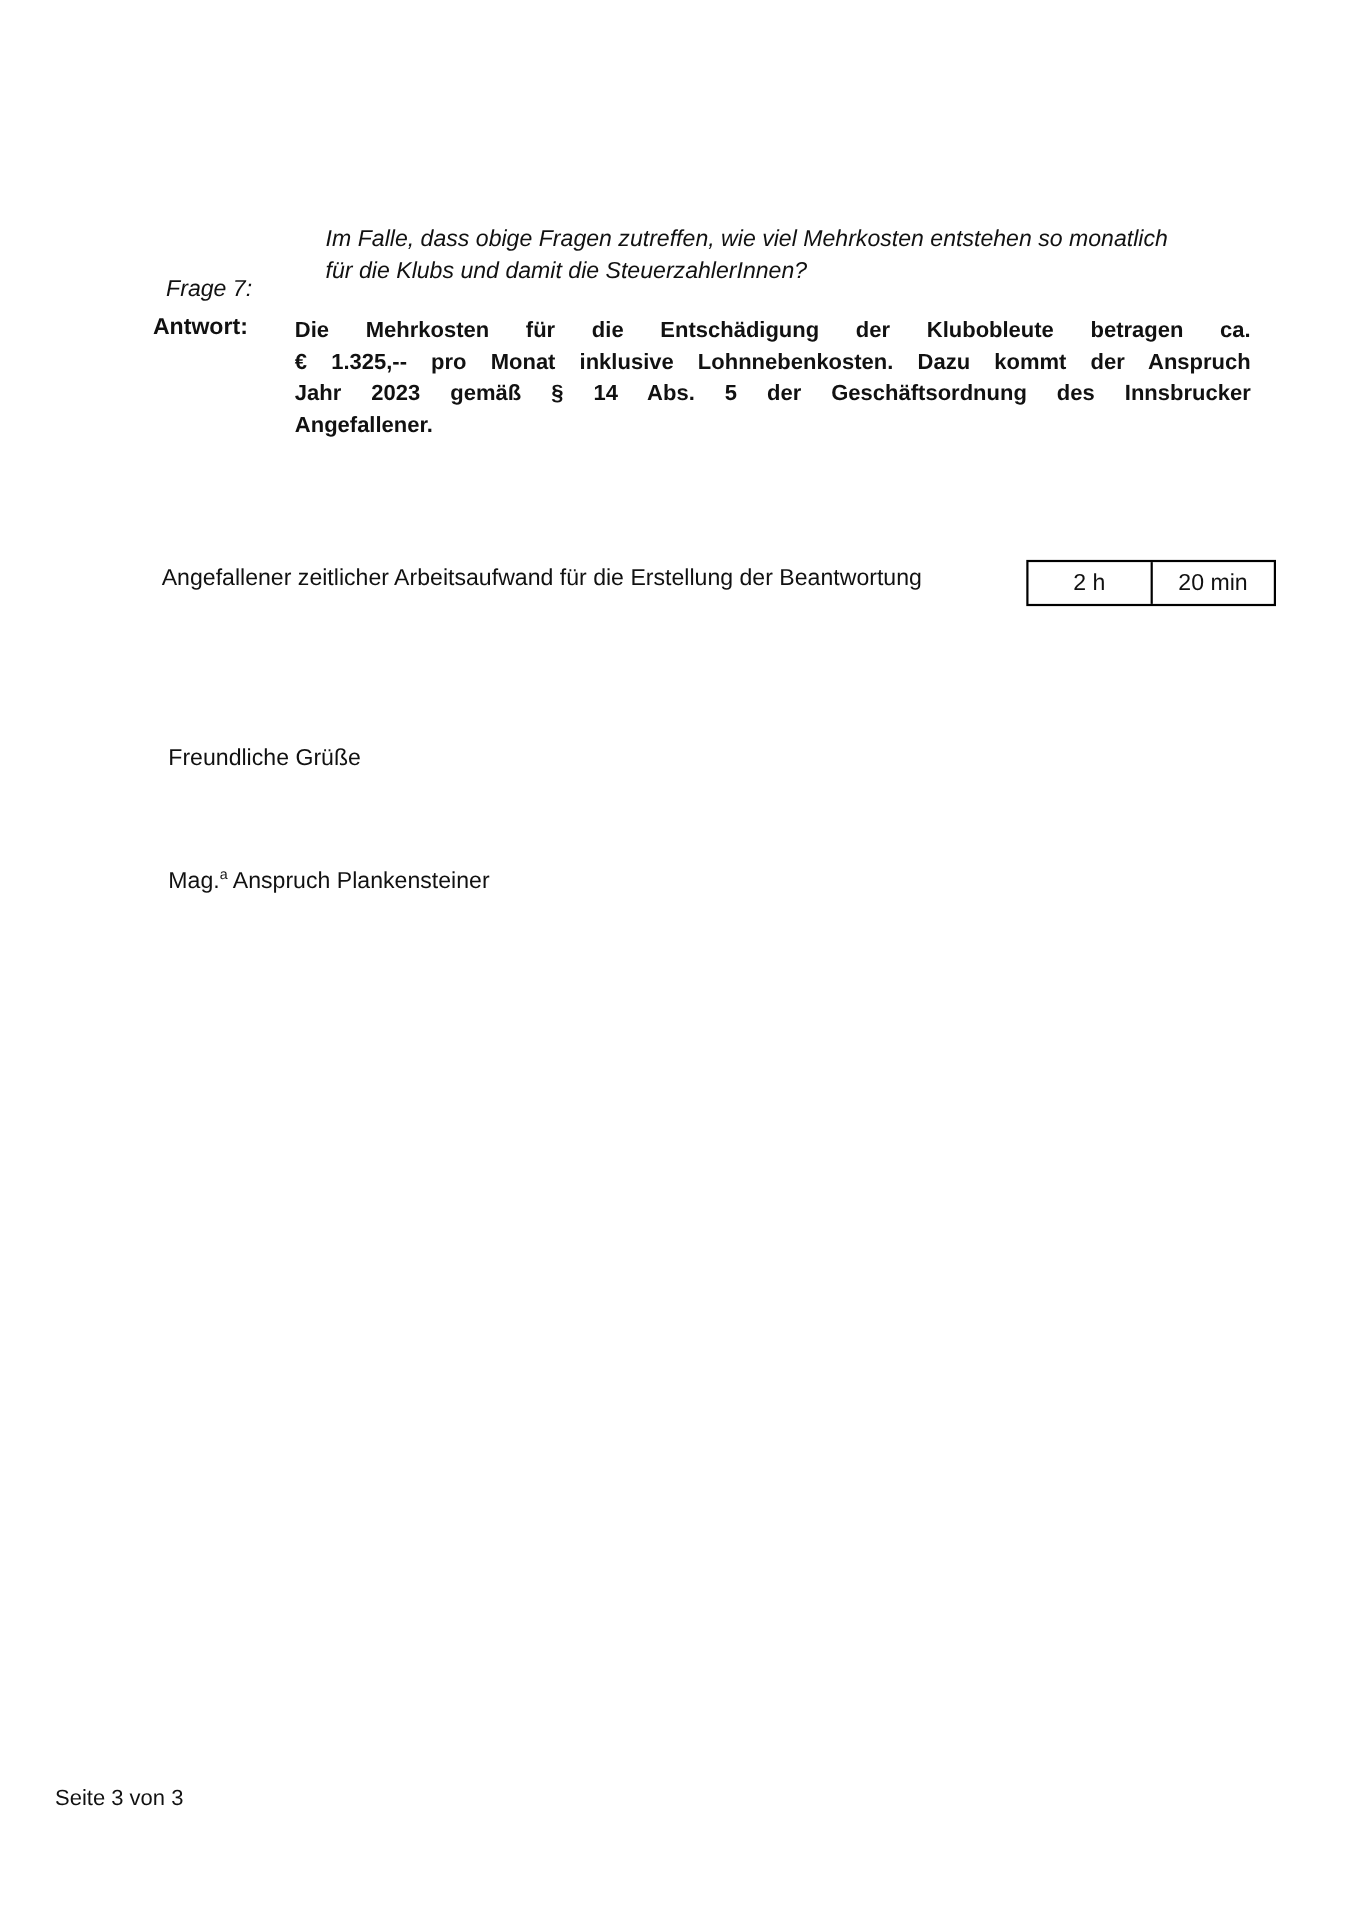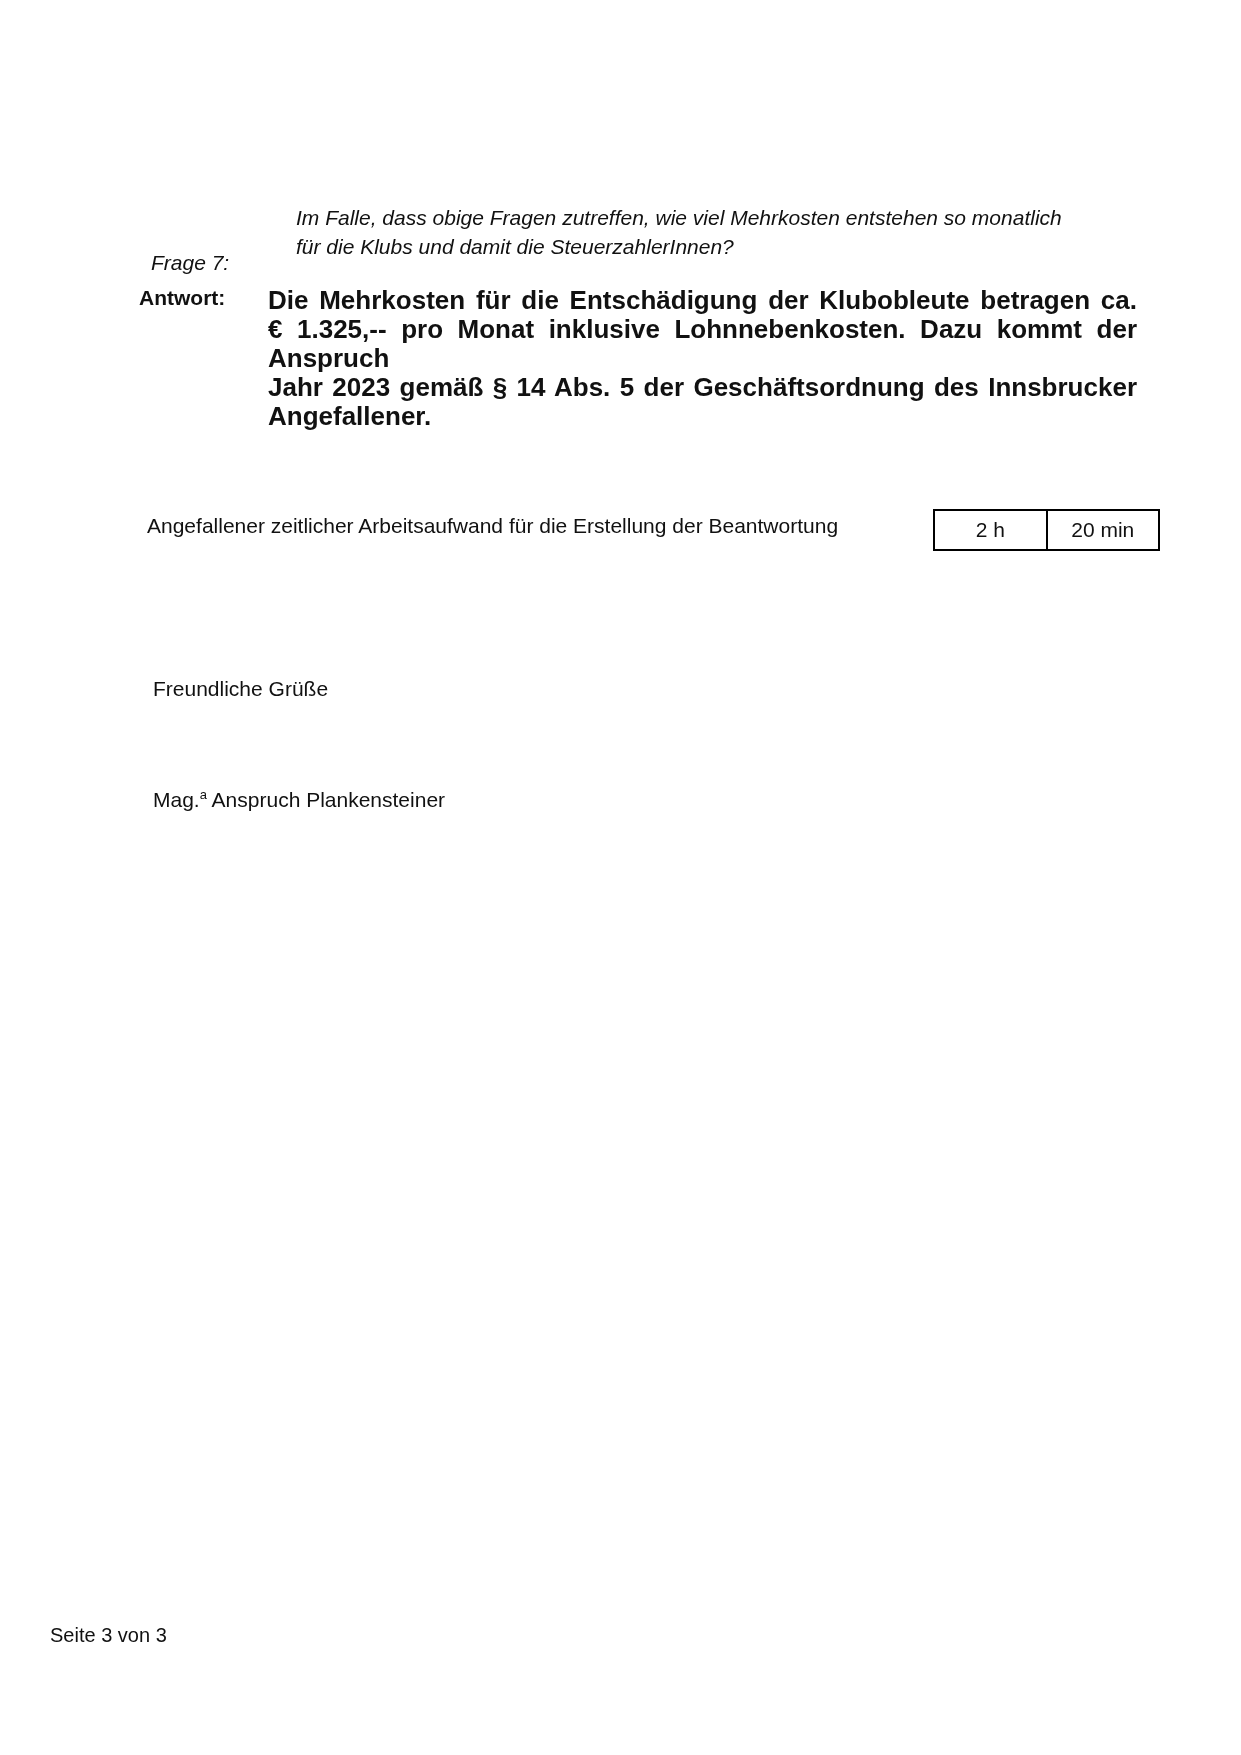--- a/index.html
+++ b/index.html
@@ -30,21 +30,21 @@
 
   
   .a-label {
     left: 139px; top: 286px;
     font-size: 21px; font-weight: bold;
     white-space: nowrap;
   }
   .a-lines {
     left: 268px; top: 286px;
     width: 869px;
-    font-size: 26px; font-weight: bold;
+    font-size: 20px; font-weight: bold;
     line-height: 29px;
   }
   .a-line { text-align: justify; text-align-last: justify; white-space: normal; }
   .a-line.last { text-align-last: left; }
 
   
   .effort-label {
     left: 147px; top: 514px;
     font-size: 21px;
     white-space: nowrap;

